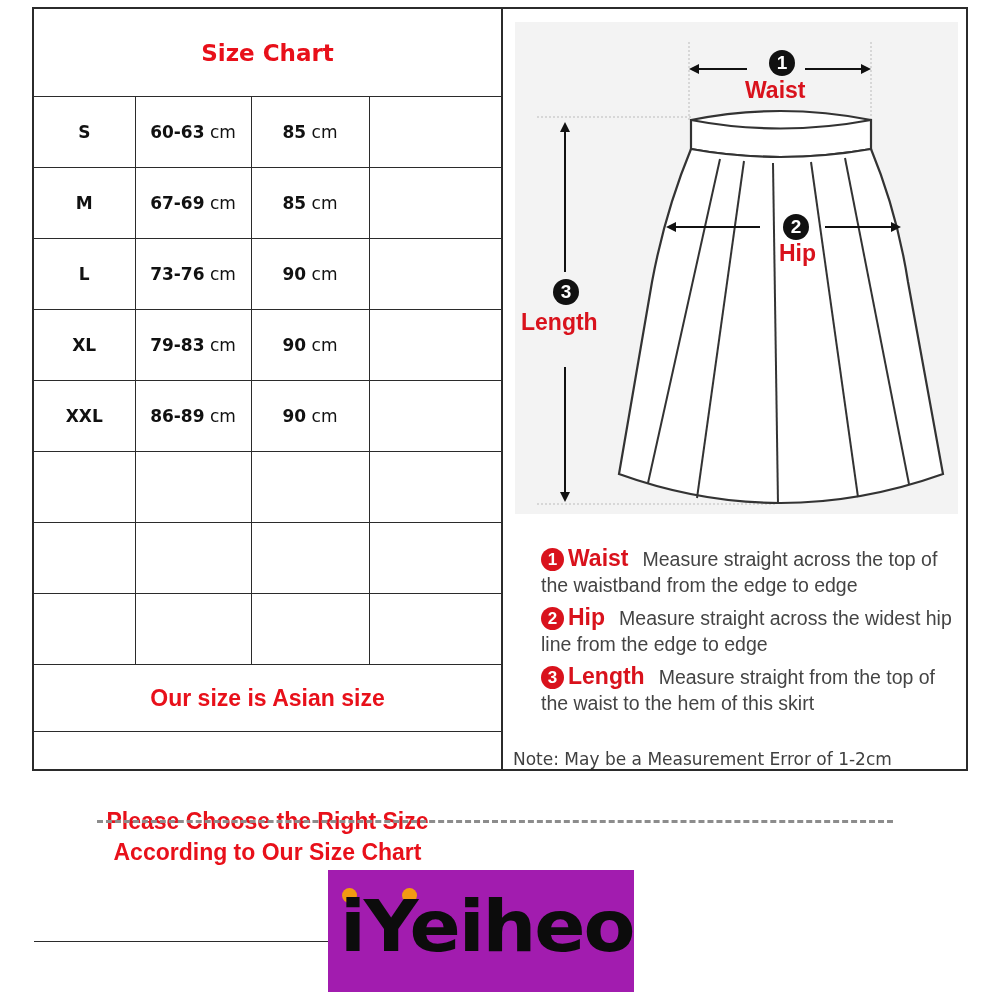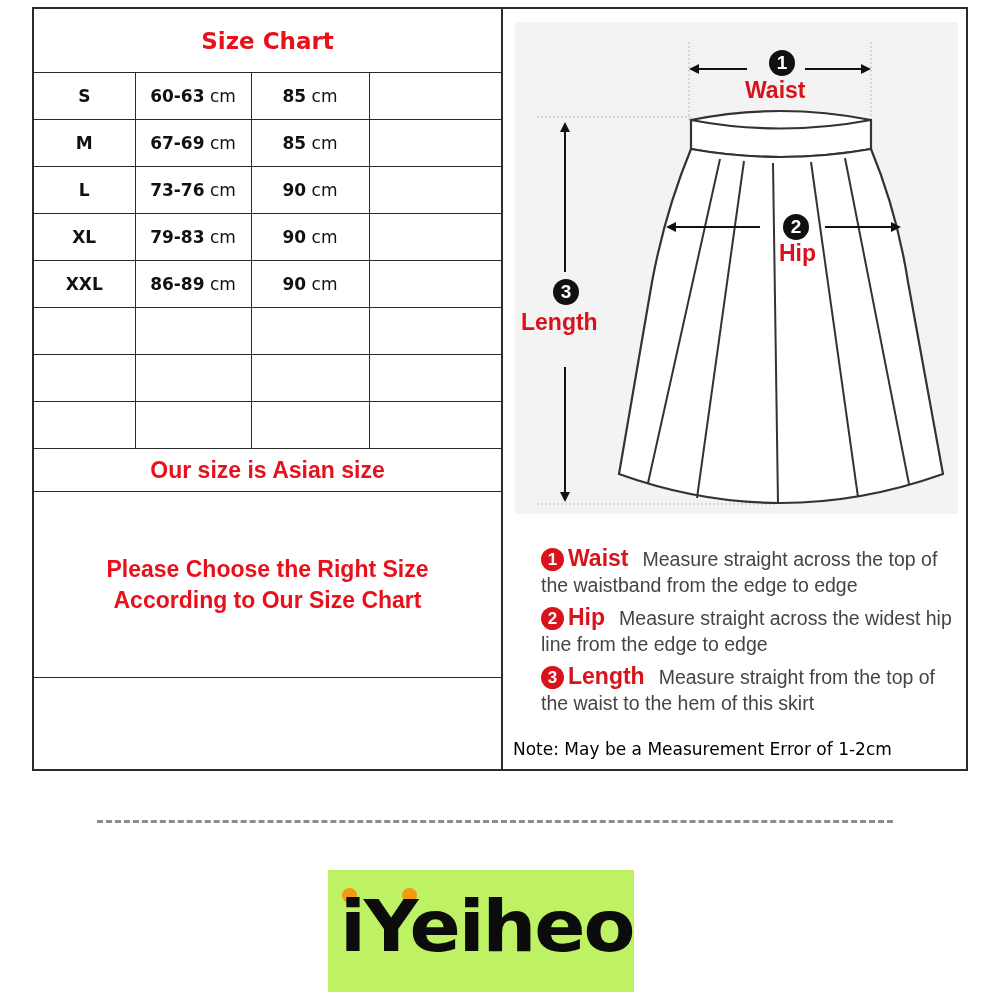--- a/index.html
+++ b/index.html
@@ -1,21 +1,21 @@
 <!DOCTYPE html>
 <html><head>
 <meta charset="utf-8">
 <style>
   html, body { margin:0; padding:0; background:#ffffff; }
   body { width:1000px; height:1000px; position:relative; overflow:hidden; font-family:"Liberation Sans", sans-serif; }
   .frame { position:absolute; left:32px; top:7px; width:936px; height:764px; border:2px solid #2b2b2b; box-sizing:border-box; }
   .vdiv { position:absolute; left:467px; top:0; width:2px; height:100%; background:#2b2b2b; }
   .left { position:absolute; left:0; top:0; width:467px; height:100%; }
   table.sz { border-collapse:collapse; width:467px; table-layout:fixed; }
-  table.sz td { border:1.5px solid #2b2b2b; text-align:center; vertical-align:middle; padding:0; font-family:"DejaVu Sans", sans-serif; font-size:17px; color:#111; }
+  table.sz td { border:1.5px solid #2b2b2b; text-align:center; vertical-align:middle; padding:12px; font-family:"DejaVu Sans", sans-serif; font-size:17px; color:#111; }
   table.sz tr:first-child td { border-top:none; }
   table.sz td:first-child { border-left:none; }
   table.sz td:last-child { border-right:none; }
   .title-row td { height:63px; color:#e8101a !important; font-weight:bold; font-size:23px !important; }
   .hdr td { height:46px; font-weight:bold; }
   .hdr .red { color:#e8101a; }
   .drow td { height:46px; }
   .drow b { font-weight:bold; }
   .note-row td { font-family:"Liberation Sans", sans-serif !important; font-weight:bold; color:#e8101a !important; font-size:23px !important; }
   .n1 td { height:42px; }
@@ -23,23 +23,23 @@
   .n3 td { height:185px; line-height:31px; }
   .right { position:absolute; left:469px; top:0; right:0; height:100%; }
   .diagram { position:absolute; left:12px; top:13px; width:443px; height:492px; background:#f3f3f3; }
   .diagram svg { position:absolute; left:0; top:0; }
   .lbl { position:absolute; font-weight:bold; color:#d9121c; font-size:23px; font-family:"Liberation Sans", sans-serif; }
   .badge { position:absolute; width:26px; height:26px; border-radius:50%; background:#111; color:#fff; font-weight:bold; font-size:19px; text-align:center; line-height:26px; font-family:"Liberation Sans", sans-serif; }
   .legend { position:absolute; left:38px; top:536px; width:420px; font-family:"Liberation Sans", sans-serif; color:#444; font-size:19.5px; }
   .legend .item { margin-bottom:6px; line-height:26px; }
   .legend .rb { display:inline-block; width:23px; height:23px; border-radius:50%; background:#d9121c; color:#fff; font-weight:bold; font-size:17px; text-align:center; line-height:23px; vertical-align:1px; margin-right:4px; }
   .legend .term { color:#d9121c; font-weight:bold; font-size:23px; margin-right:14px; }
-  .note { position:absolute; left:10px; bottom:10px; font-family:"DejaVu Sans", sans-serif; font-size:17px; color:#000000; }
+  .note { position:absolute; left:10px; bottom:0; font-family:"DejaVu Sans", sans-serif; font-size:17px; color:#404040; }
   .dash { position:absolute; left:97px; top:820px; width:796px; height:0; border-top:3px dashed #8c8c8c; }
-  .logo { position:absolute; left:328px; top:870px; width:306px; height:122px; background:#bef264; }
+  .logo { position:absolute; left:328px; top:870px; width:306px; height:122px; background:#a21caf; }
   .logo-text { position:absolute; left:12px; top:14px; font-family:"DejaVu Sans", sans-serif; font-weight:bold; font-size:72px; letter-spacing:-2px; color:#0c0c0c; transform:scaleX(1.05); transform-origin:left; }
   .dot { position:absolute; width:15px; height:15px; border-radius:50%; background:#f29a12; }
 </style>
 </head>
 <body>
 
 <div class="frame">
   <div class="left">
     <table class="sz">
       <colgroup>

